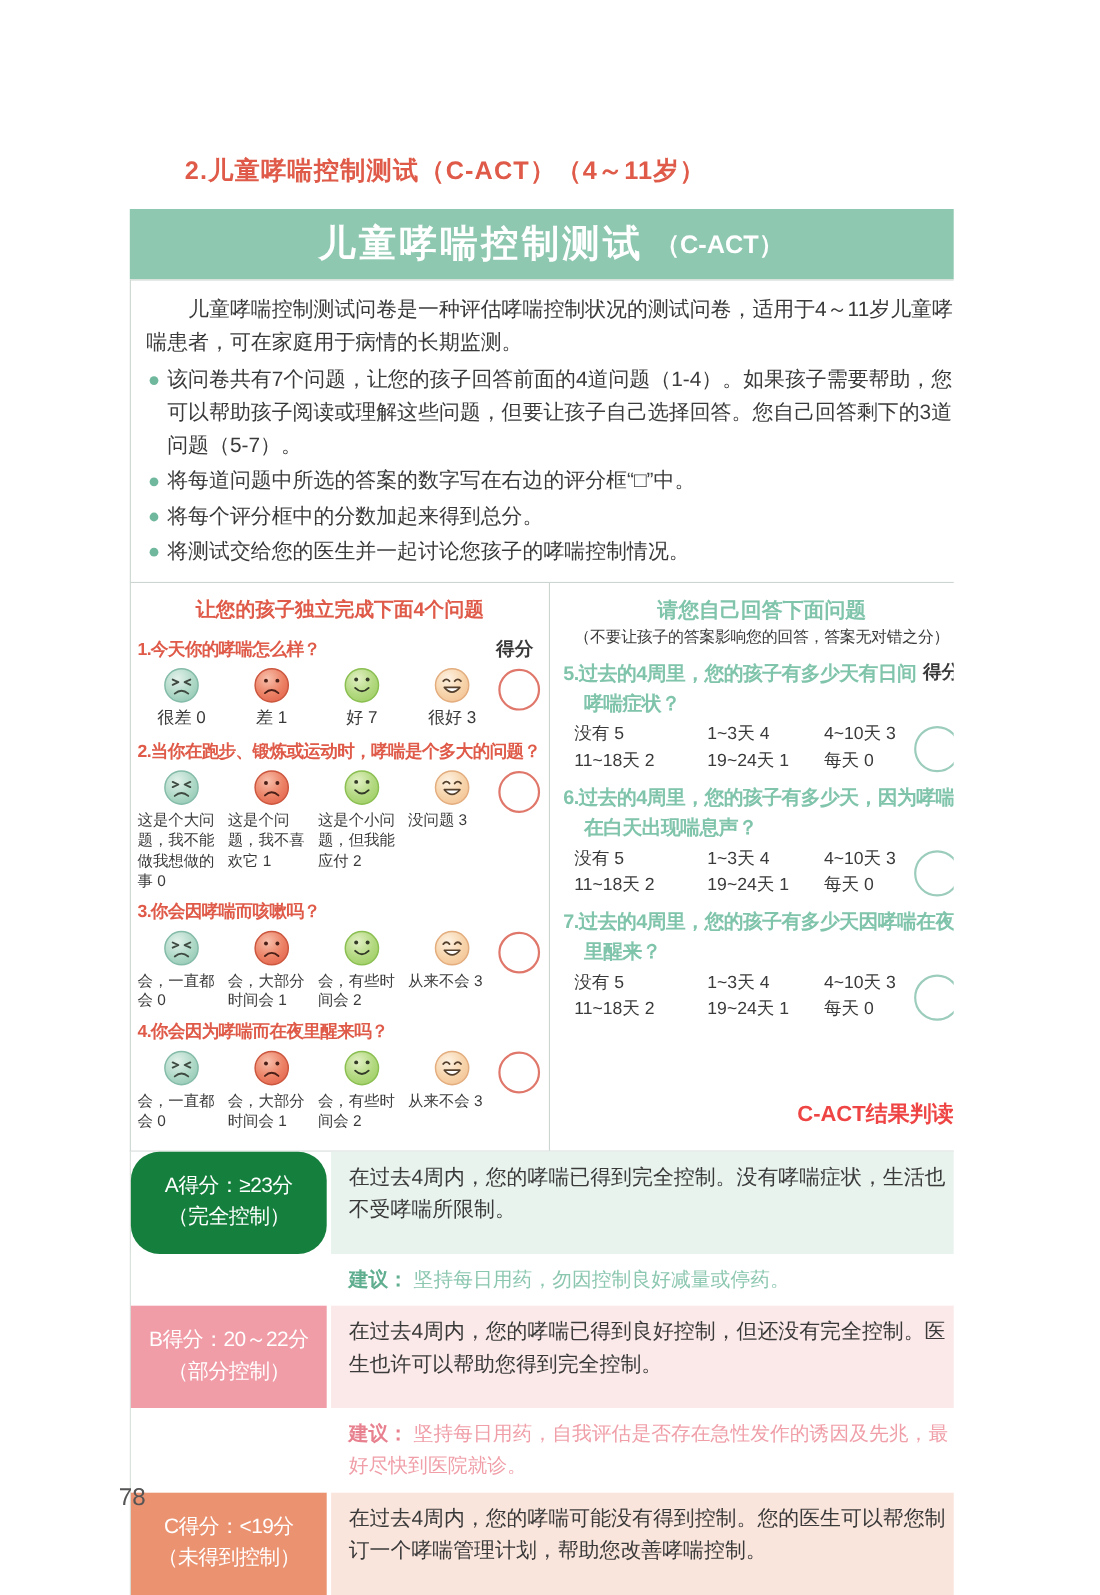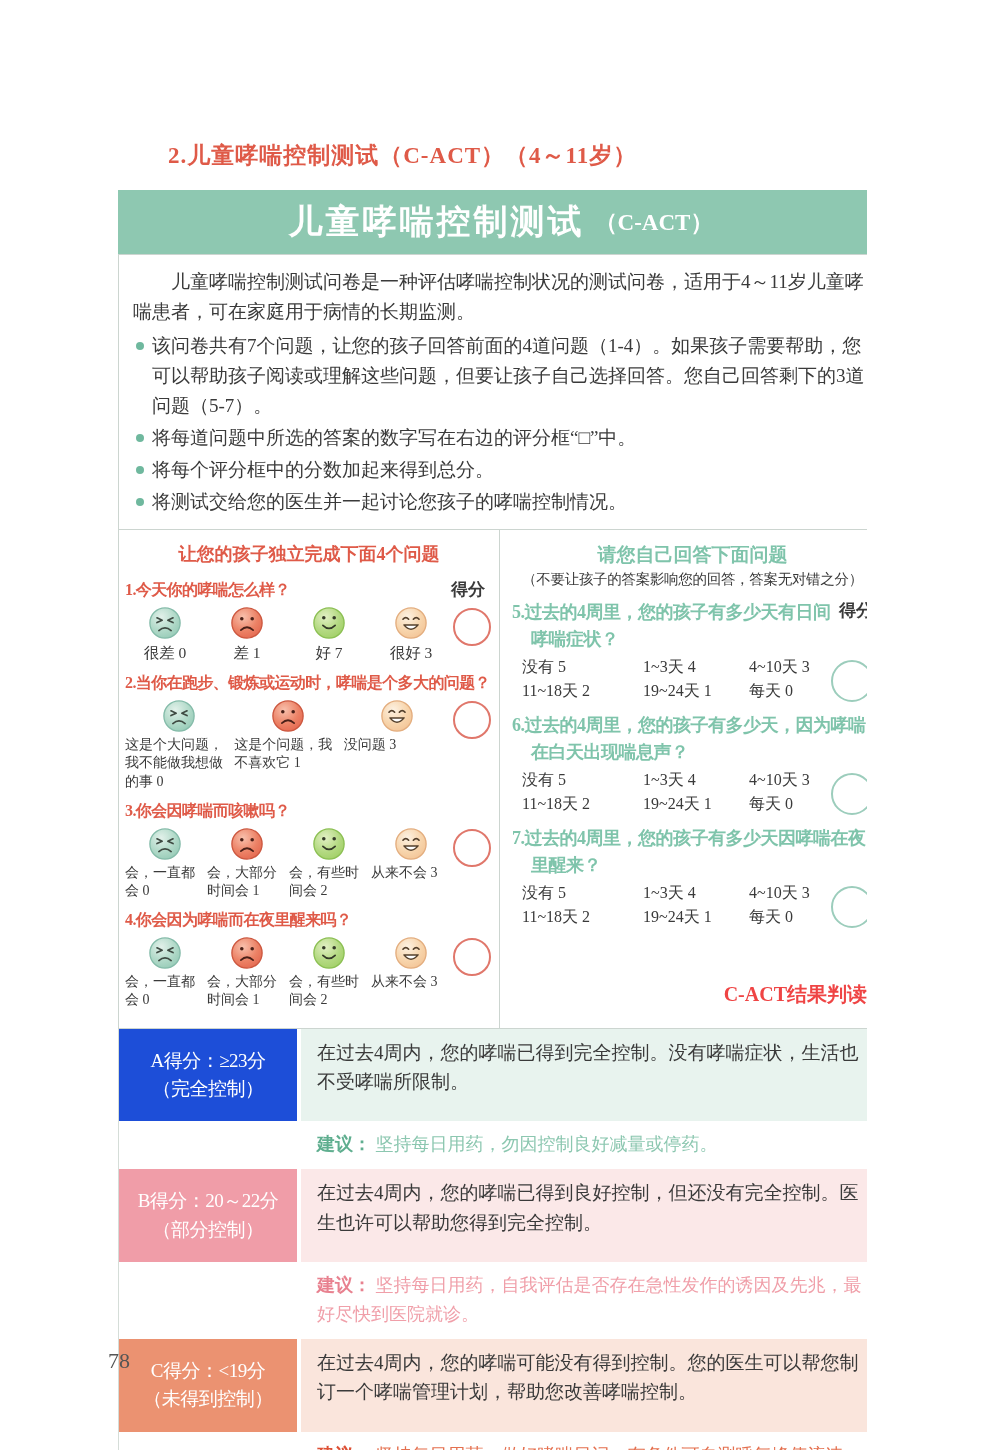--- a/index.html
+++ b/index.html
@@ -1,18 +1,18 @@
 <!DOCTYPE html>
 <html><head>
 <meta charset="utf-8">
 <style>
   html,body{margin:0;padding:0;background:#ffffff;}
   .page{
     position:relative;width:867px;height:1450px;background:#ffffff;
-    font-family:Liberation Serif, serif;color:#3a3a3a;
+    font-family:Liberation Sans, sans-serif;color:#3a3a3a;
     overflow:hidden;
   }
   
   .section-title{
     position:absolute;left:168px;top:140px;
     font-size:23px;font-weight:600;color:#df5a48;letter-spacing:1px;
   }
   
   .main-box{position:absolute;left:118px;top:190px;width:766px;}
   .banner{
@@ -77,21 +77,21 @@
   .result{margin-top:4px;}
   .result:first-child{margin-top:0;}
   .res-main{display:flex;gap:4px;}
   .res-label{
     flex:0 0 178px;display:flex;flex-direction:column;justify-content:center;align-items:center;
     color:#fff;font-size:19px;letter-spacing:-0.5px;line-height:1.5;padding:8px 2px;box-sizing:border-box;text-align:center;
   }
   .res-desc{flex:1;padding:9px 16px 25px 16px;font-size:19px;line-height:1.55;color:#3a3a3a;box-sizing:border-box;}
   .res-advice{padding:9px 16px 6px 198px;font-size:18px;line-height:1.6;background:#fff;}
   .adv-label{font-weight:bold;}
-  .result-a .res-label{background:#1d4ed8;}
+  .result-a .res-label{background:#15803d;border-radius:26px;}
   .result-a .res-desc{background:#e8f3ee;}
   .result-a .adv-label{color:#5fae8f;}
   .result-a .adv-text{color:#8cc7b0;}
   .result-b .res-label{background:#f09da8;}
   .result-b .res-desc{background:#fbe8e8;}
   .result-b .adv-label{color:#e8818f;}
   .result-b .adv-text{color:#f09fa9;}
   .result-c .res-label{background:#eb9271;}
   .result-c .res-desc{background:#fae5dc;}
   .result-c .adv-label{color:#dd5136;}
@@ -222,20 +222,26 @@
               <span class="opt-lbl">这是个大问题，我不能做我想做的事 0</span>
             </div>
             <div class="opt">
               <svg class="face">
                   <use href="#f-bad"></use>
                 </svg>
               <span class="opt-lbl">这是个问题，我不喜欢它 1</span>
             </div>
             <div class="opt">
               <svg class="face">
+                  <use href="#f-good"></use>
+                </svg>
+              <span class="opt-lbl">这是个小问题，但我能应付 2</span>
+            </div>
+            <div class="opt">
+              <svg class="face">
                   <use href="#f-best"></use>
                 </svg>
               <span class="opt-lbl">没问题 3</span>
             </div>
             <span class="score-circle"></span>
           </div>
         </div>
 
         <div class="q">
           <div class="q-title-row">

